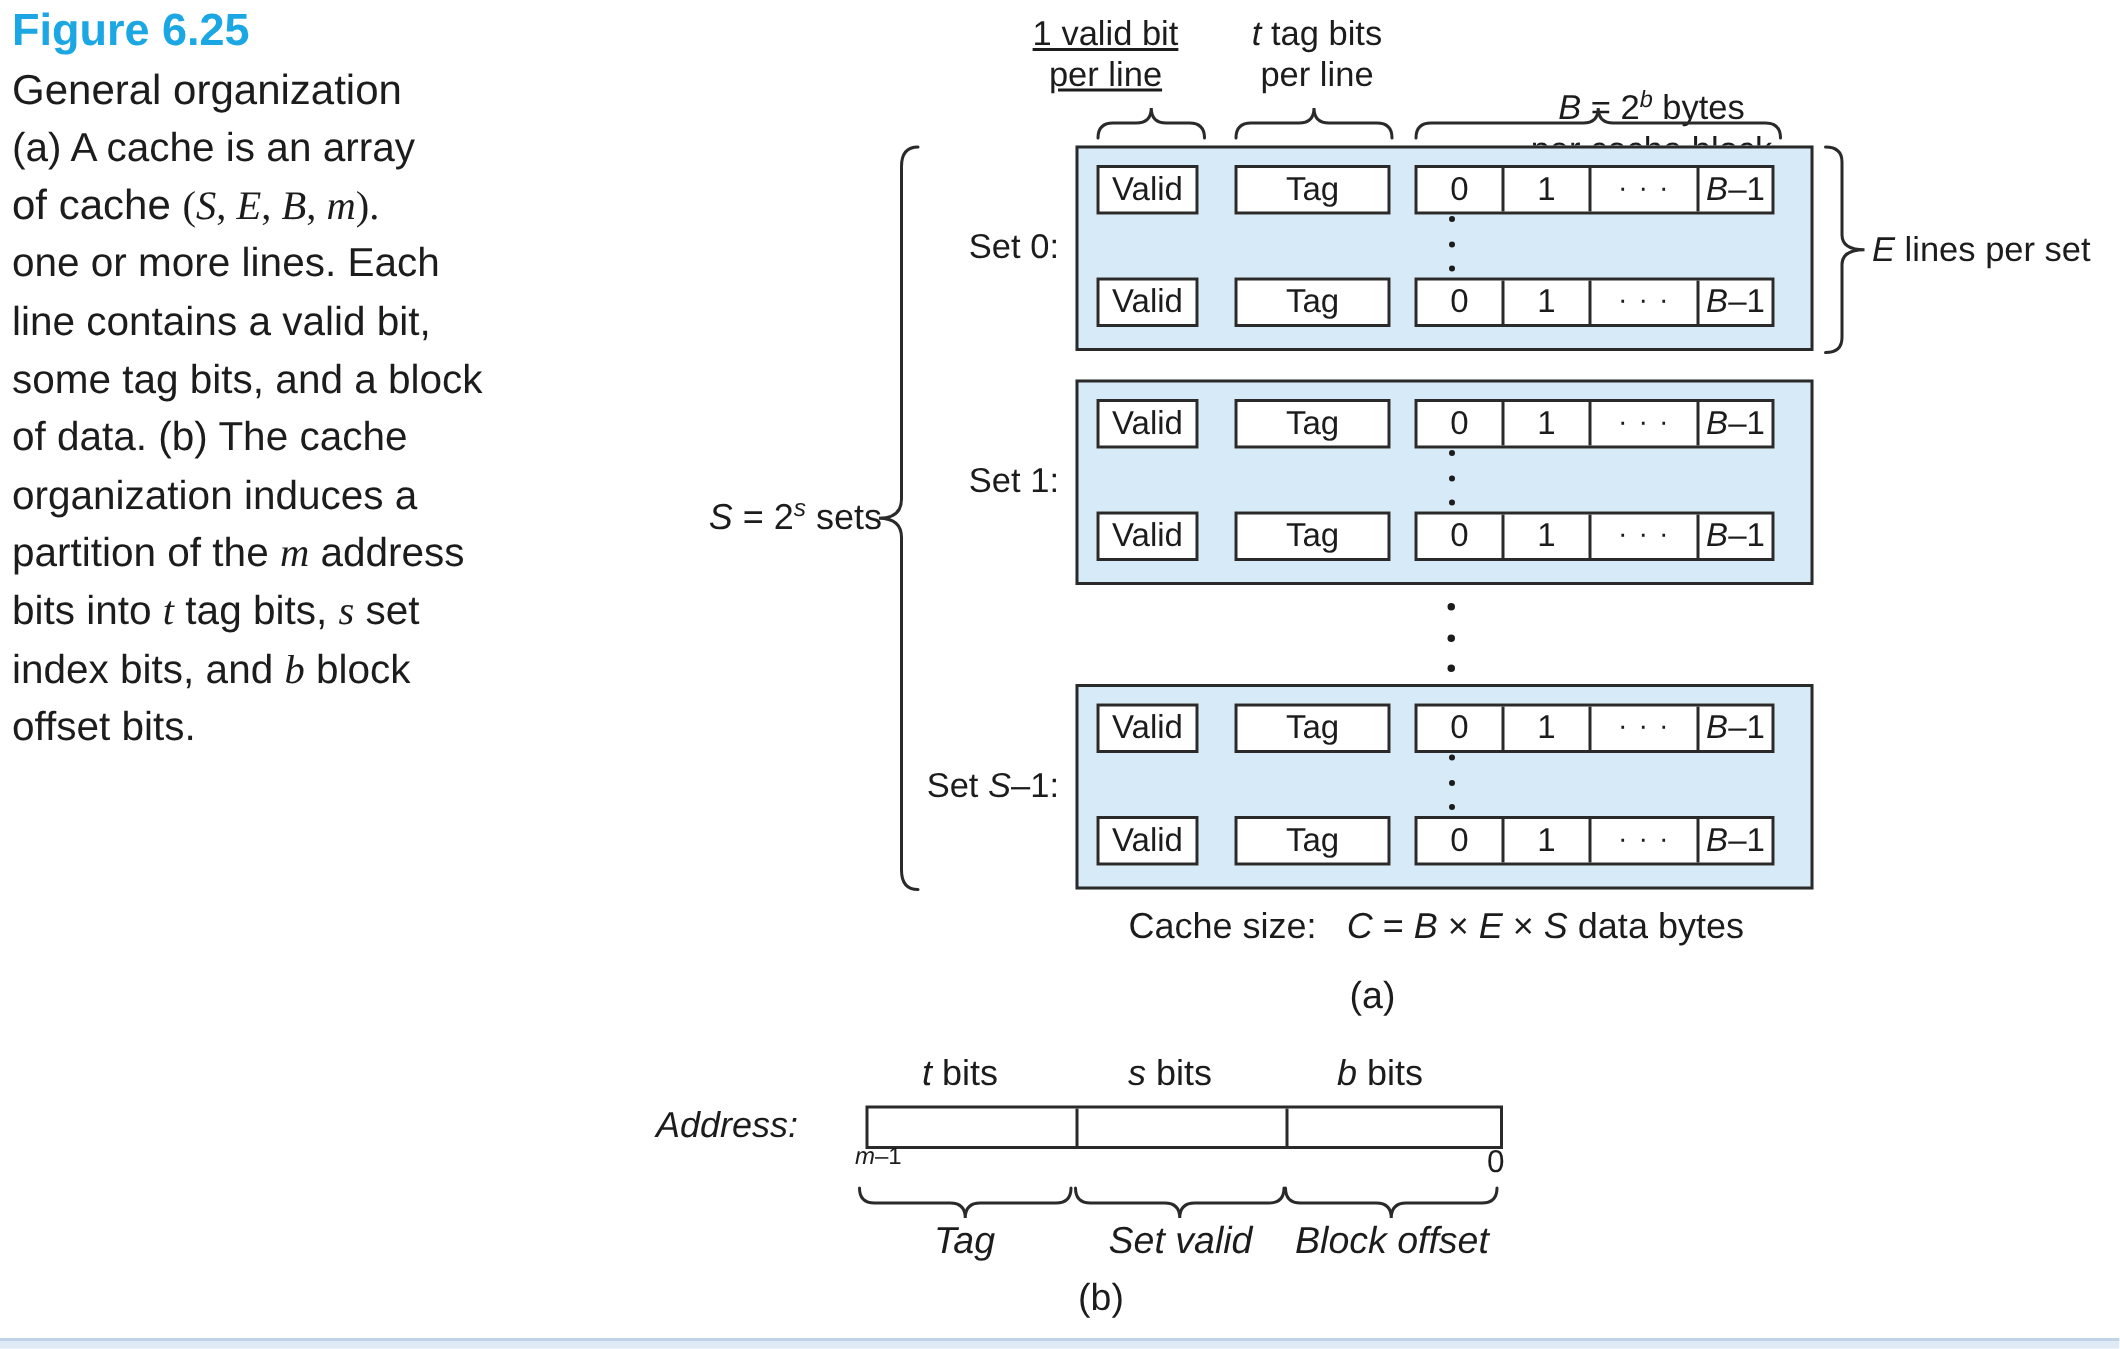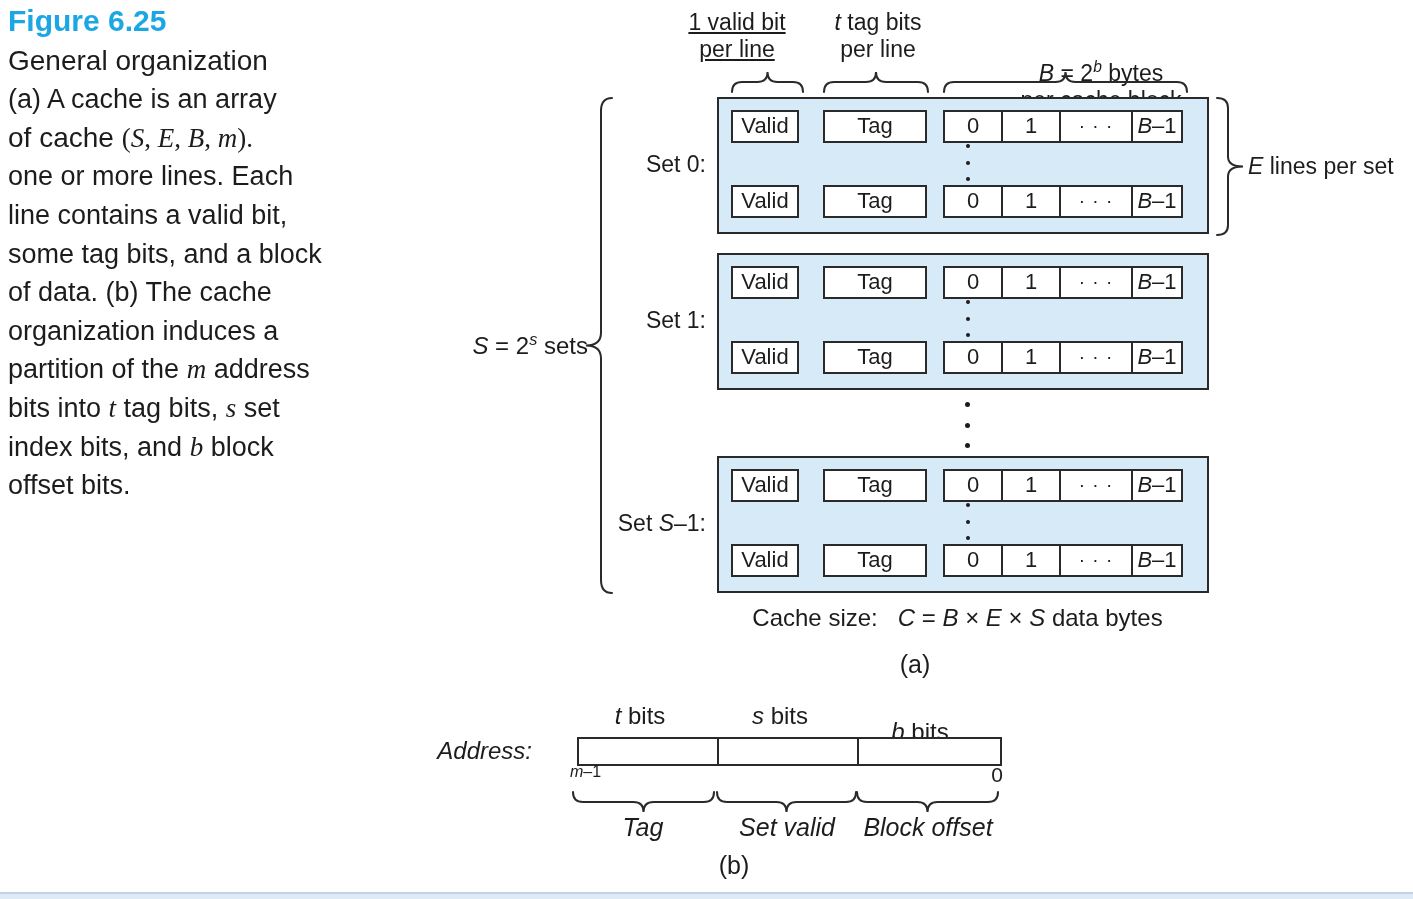--- a/index.html
+++ b/index.html
@@ -54,21 +54,21 @@
   #between-dots .dot{width:5px;height:5px;}
   
   #left-brace-label{left:436px;width:152px;top:330px;text-align:right;font-size:24px;white-space:nowrap;}
   #right-brace-label{left:1248px;top:153px;font-size:23px;white-space:nowrap;}
   
   #cache-size{left:725px;width:465px;top:604px;text-align:center;font-size:24px;white-space:pre;}
   #part-a{left:875px;width:80px;top:650px;text-align:center;font-size:25px;}
   #part-b{left:694px;width:80px;top:851px;text-align:center;font-size:25px;}
   
   .field-label{position:absolute;top:702px;width:140px;text-align:center;font-size:24px;white-space:nowrap;}
-  #field-label-0{left:570px;}#field-label-1{left:710px;}#field-label-2{left:850px;margin-top:16px;}
+  #field-label-0{left:570px;}#field-label-1{left:710px;}#field-label-2{left:850px;}
   #addr-label{left:398px;width:134px;top:737px;text-align:right;font-size:24px;white-space:nowrap;}
   #addr-rect{left:577px;top:737px;width:421px;height:25px;border:2px solid #2a2a2a;background:#fff;}
   #addr-rect .divider{position:absolute;top:0;width:2px;height:100%;background:#2a2a2a;}
   #addr-div-1{left:138px;}#addr-div-2{left:278px;}
   #bit-high{left:570px;top:763px;font-size:16px;white-space:nowrap;}
   #bit-low{left:983px;width:20px;text-align:right;top:763px;font-size:21px;}
   .segment-label{position:absolute;top:813px;text-align:center;font-size:25px;white-space:nowrap;}
   #segment-label-0{left:583px;width:120px;}
   #segment-label-1{left:707px;width:160px;}
   #segment-label-2{left:838px;width:180px;}

